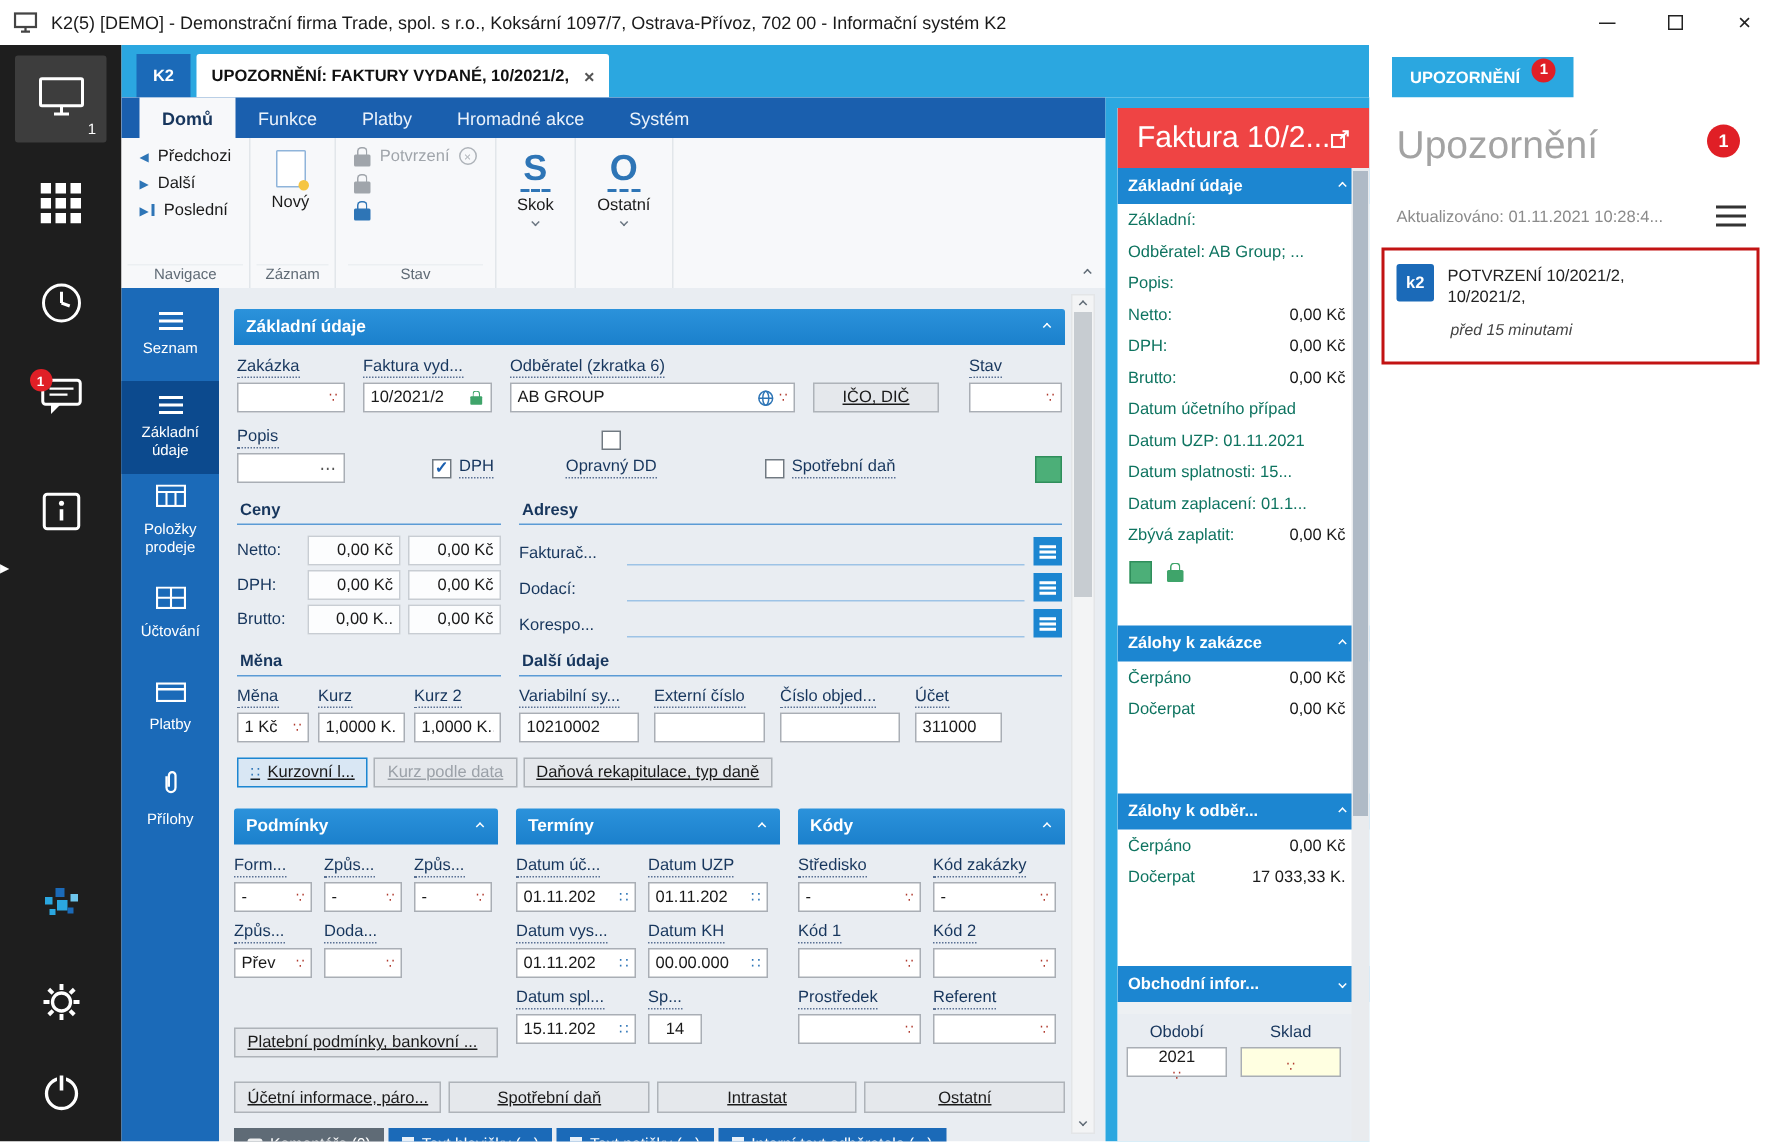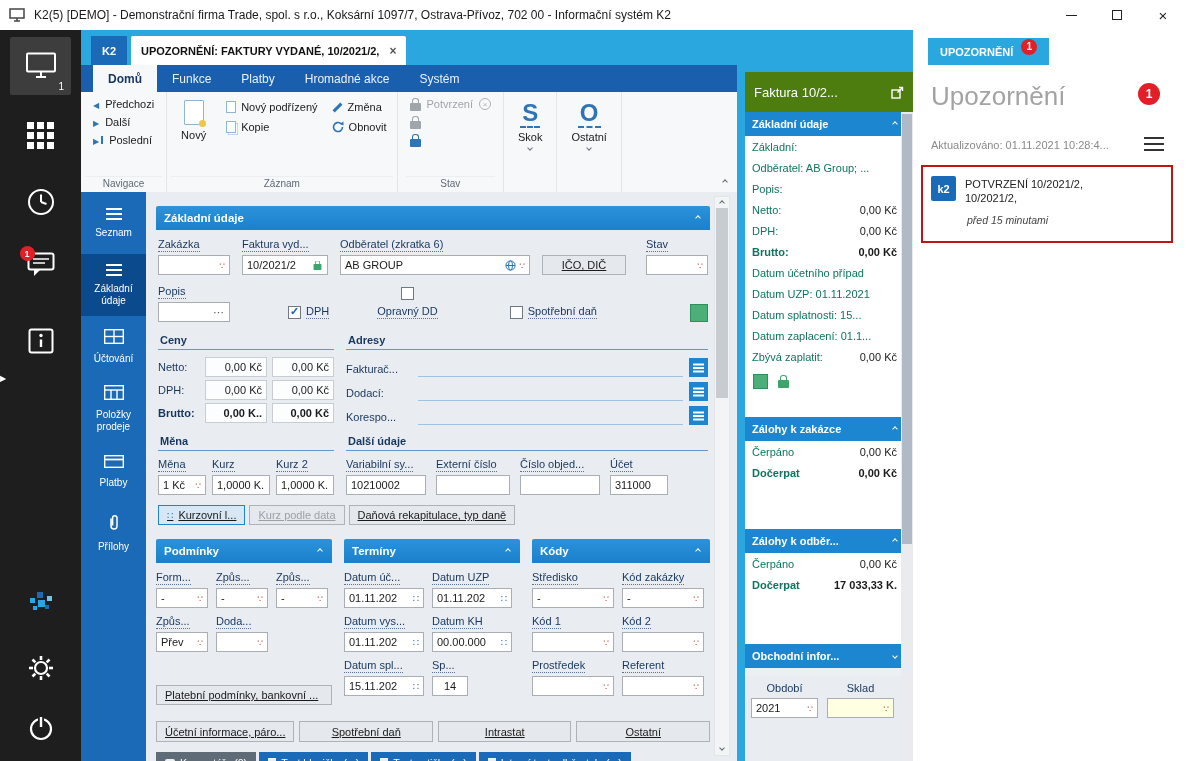--- a/index.html
+++ b/index.html
@@ -121,35 +121,35 @@
 .ftab-page{width:8px;height:10px;background:#fff;opacity:.9;flex:none;}
 .ftab-bubble{width:10px;height:8px;background:#fff;border-radius:2px;opacity:.9;flex:none;}
 .vscroll{position:absolute;left:568px;top:4px;width:16px;height:560px;background:#F3F4F5;border:1px solid #E3E5E7;display:flex;flex-direction:column;align-items:center;}
 .vs-thumb{width:12px;height:190px;background:#C7CCD1;margin-top:3px;}
 .vs-arr{color:#5F6A75;margin-top:4px;}
 .vs-arr.bot{margin-top:auto;margin-bottom:5px;}
 
 
 .pv-region{position:absolute;left:737px;top:65px;width:176px;height:696px;background:#2BA7E0;}
 .pv-panel{position:absolute;left:8px;top:7px;width:168px;height:689px;background:#fff;display:flex;flex-direction:column;overflow:hidden;}
-.pv-header{height:40px;min-height:40px;background:#4d7c0f;color:#fff;display:flex;align-items:center;justify-content:space-between;padding:0 9px;font-size:13px;}
+.pv-header{height:40px;min-height:40px;background:#ef4444;color:#fff;display:flex;align-items:center;justify-content:center;padding:0 9px;font-size:20px;}
 .pv-shead{height:24px;min-height:24px;background:#1C86D1;color:#fff;font-weight:bold;display:flex;align-items:center;padding:0 16px 0 7px;}
 .pv-shead .chev{margin-left:auto;}
 .pv-row{height:21px;min-height:21px;display:flex;align-items:center;justify-content:space-between;padding:0 16px 0 7px;}
 .pv-label{color:#0E7460;white-space:nowrap;overflow:hidden;}
 .pv-value{color:#1A1A1A;white-space:nowrap;padding-left:4px;}
-.bold{font-weight:bold;}
+.bold{font-weight:normal;}
 .pv-icons{height:28px;min-height:28px;display:flex;align-items:center;gap:10px;padding:0 8px;}
 .pv-gsq{width:15px;height:15px;background:#4CAF78;border:1px solid #2F8E5B;}
 .h22{height:22px;min-height:22px;} .h46{height:46px;min-height:46px;} .h49{height:49px;min-height:49px;}
 .h8{height:8px;min-height:8px;background:#EDF0F3;}
 .pv-set-body{flex:1;background:#E9EDF2;padding:6px 6px 0;display:flex;gap:9px;}
 .set-col{display:flex;flex-direction:column;align-items:center;gap:4px;}
 .set-label{color:#17365D;}
-.set-combo{width:67px;height:20px;background:#fff;border:1px solid #A9AEB5;display:flex;align-items:center;padding:0 4px;}
+.set-combo{width:67px;height:20px;background:#fff;border:1px solid #A9AEB5;display:flex;align-items:center;padding:0 4px;flex-direction:column;}
 .set-combo .val{flex:1;}
 .set-combo.yellow{background:#FFFFE1;}
 .pv-scroll{position:absolute;right:0;top:40px;bottom:0;width:12px;background:#E9EBEE;}
 .pv-thumb{position:absolute;left:1px;top:2px;width:10px;height:430px;background:#AFBAC6;}
 
 
 .alerts-panel{position:absolute;left:913px;top:65px;width:273px;height:696px;background:#fff;}
 .al-title{position:absolute;left:18px;top:16px;font-size:26px;color:#A3A3A3;}
 .al-badge{position:absolute;right:26px;top:18px;width:22px;height:22px;font-size:12px;}
 .al-updated{position:absolute;left:18px;top:74px;font-size:11px;color:#8A8A8A;}
@@ -320,41 +320,20 @@
         </div>
       <div class="rgroup-label">Navigace</div>
     </div>
 
     <div class="rgroup">
       <div class="rec-wrap">
         <div class="big-new">
           <span class="doc-icon"></span>
           <span>Nový</span>
         </div>
-        <div class="rec-grid">
-          <div class="sm-btn">
-              <span class="doc-s"></span>
-              <span>Nový podřízený</span>
-            </div>
-          <div class="sm-btn">
-              <span class="pencil"></span>
-              <span>Změna</span>
-            </div>
-          <div class="sm-btn">
-              <span class="doc-s doc-d"></span>
-              <span>Kopie</span>
-            </div>
-          <div class="sm-btn">
-            <svg width="12" height="12" viewBox="0 0 12 12">
-                <path d="M10.5 6a4.5 4.5 0 1 1-1.6-3.4" fill="none" stroke="#2E75B6" stroke-width="1.6"></path>
-                <polygon points="11.5,0.5 11.5,4.5 7.5,3" fill="#2E75B6"></polygon>
-              </svg>
-            <span>Obnovit</span>
-          </div>
-        </div>
       </div>
       <div class="rgroup-label">Záznam</div>
     </div>
 
     <div class="rgroup stav-col">
       <div class="stav-row">
         <span class="lockicon gray"></span>
         <span class="disabled-text">Potvrzení</span>
         <span class="circx">×</span>
       </div>
@@ -391,37 +370,37 @@
     <span class="icon-box">
         <span class="hbars"></span>
       </span>
     <span>Seznam</span>
   </div>
   <div class="nav-item active">
     <span class="icon-box">
         <span class="hbars"></span>
       </span>
     <span>Základní údaje</span>
-  </div>
-  <div class="nav-item">
-    <span><svg width="20" height="15" viewBox="0 0 20 15">
-          <rect x="0.7" y="0.7" width="18.6" height="13.6" fill="none" stroke="#fff" stroke-width="1.4"></rect>
-          <line x1="10" y1="0.7" x2="10" y2="14.3" stroke="#fff" stroke-width="1.4"></line>
-          <line x1="0.7" y1="7.5" x2="19.3" y2="7.5" stroke="#fff" stroke-width="1.4"></line>
-        </svg></span>
-    <span>Účtování</span>
   </div>
   <div class="nav-item">
     <span><svg width="20" height="15" viewBox="0 0 20 15">
           <rect x="0.7" y="0.7" width="18.6" height="13.6" fill="none" stroke="#fff" stroke-width="1.4"></rect>
           <line x1="0.7" y1="5" x2="19.3" y2="5" stroke="#fff" stroke-width="1.4"></line>
           <line x1="7" y1="5" x2="7" y2="14.3" stroke="#fff" stroke-width="1.4"></line>
           <line x1="13" y1="5" x2="13" y2="14.3" stroke="#fff" stroke-width="1.4"></line>
         </svg></span>
     <span>Položky prodeje</span>
+  </div>
+  <div class="nav-item">
+    <span><svg width="20" height="15" viewBox="0 0 20 15">
+          <rect x="0.7" y="0.7" width="18.6" height="13.6" fill="none" stroke="#fff" stroke-width="1.4"></rect>
+          <line x1="10" y1="0.7" x2="10" y2="14.3" stroke="#fff" stroke-width="1.4"></line>
+          <line x1="0.7" y1="7.5" x2="19.3" y2="7.5" stroke="#fff" stroke-width="1.4"></line>
+        </svg></span>
+    <span>Účtování</span>
   </div>
   <div class="nav-item">
     <span><svg width="20" height="15" viewBox="0 0 20 15">
           <rect x="0.7" y="2.7" width="18.6" height="11.6" fill="none" stroke="#fff" stroke-width="1.4"></rect>
           <line x1="0.7" y1="6.5" x2="19.3" y2="6.5" stroke="#fff" stroke-width="1.8"></line>
         </svg></span>
     <span>Platby</span>
   </div>
   <div class="nav-item">
     <span><svg width="16" height="18" viewBox="0 0 16 18">

